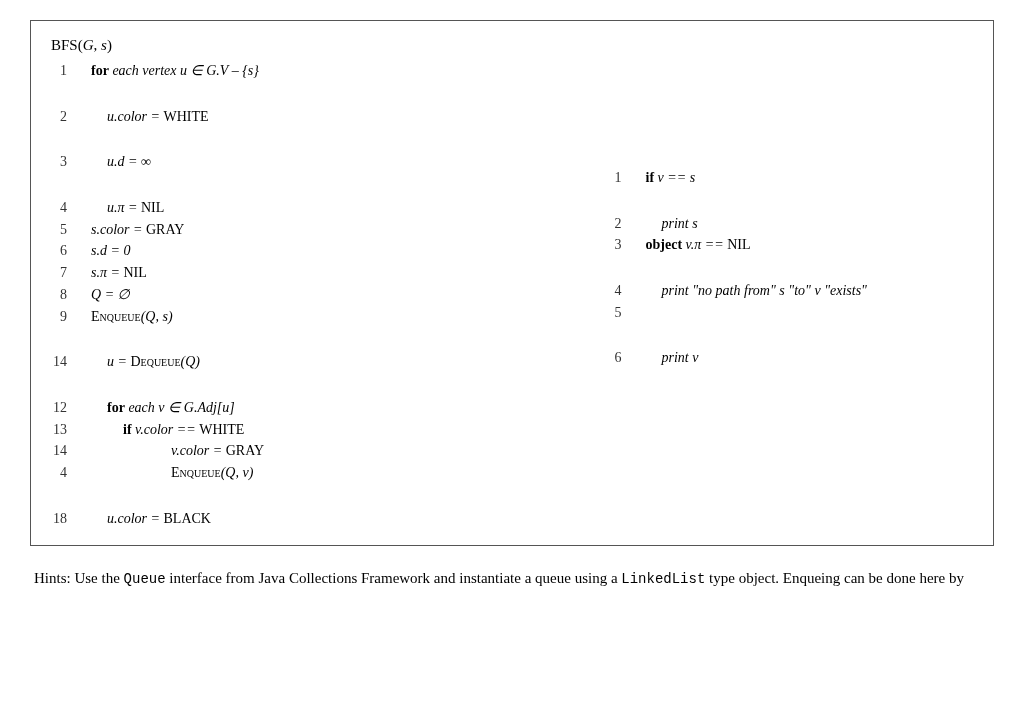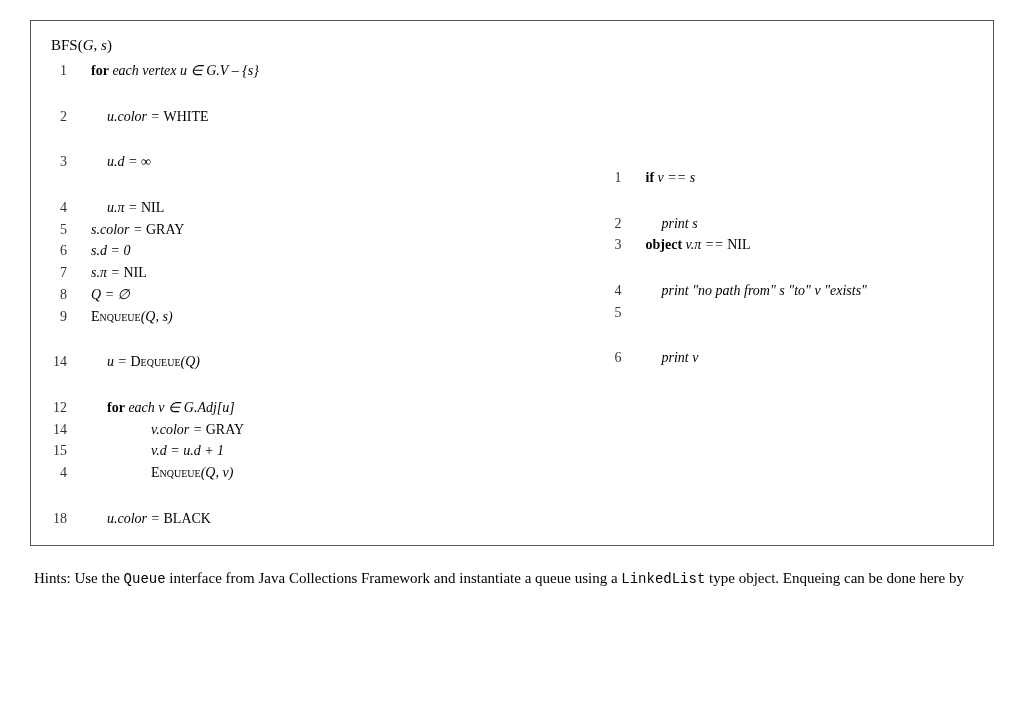--- a/index.html
+++ b/index.html
@@ -73,21 +73,21 @@
     }
 
     .small-caps {
       font-variant: small-caps;
       font-style: normal;
     }
 
     .indent1 { margin-left: 16px; }
     .indent2 { margin-left: 32px; margin-top: 24px; }
     .indent3 { margin-left: 48px; }
-    .indent4 { margin-left: 76px; }
+    .indent4 { margin-left: 96px; }
 
     .hints-section {
       font-size: 15px;
       line-height: 1.6;
       text-align: justify;
       padding: 0 4px;
     }
 
     .hints-section .mono {
       font-family: "Courier New", Courier, monospace;
@@ -182,34 +182,34 @@
         </span>
       </div>
 
       <div class="code-line">
         <span class="line-num">12</span>
         <span class="line-content indent2">
           <span class="keyword">for</span> each <span style="font-style:italic;">v</span> ∈ <span style="font-style:italic;">G</span>.<span style="font-style:italic;">Adj</span>[<span style="font-style:italic;">u</span>]
         </span>
       </div>
 
+      <div class="code-line">
+        <span class="line-num">13</span>
+        <span class="line-content indent3">
+          <span class="keyword">if</span> <span style="font-style:italic;">v</span>.<span style="font-style:italic;">color</span> == <span style="font-style:normal;">WHITE</span>
+        </span>
+      </div>
 
       <div class="code-line">
         <span class="line-num">14</span>
         <span class="line-content indent4">
           <span style="font-style:italic;">v</span>.<span style="font-style:italic;">color</span> = <span style="font-style:normal;">GRAY</span>
         </span>
       </div>
 
-      <div class="code-line">
-        <span class="line-num">15</span>
-        <span class="line-content indent4">
-          <span style="font-style:italic;">v</span>.<span style="font-style:italic;">d</span> = <span style="font-style:italic;">u</span>.<span style="font-style:italic;">d</span> + 1
-        </span>
-      </div>
 
 
       <div class="code-line">
         <span class="line-num">4</span>
         <span class="line-content indent4">
           <span class="small-caps">Enqueue</span>(<span style="font-style:italic;">Q</span>, <span style="font-style:italic;">v</span>)
         </span>
       </div>
 
       <div class="code-line">

